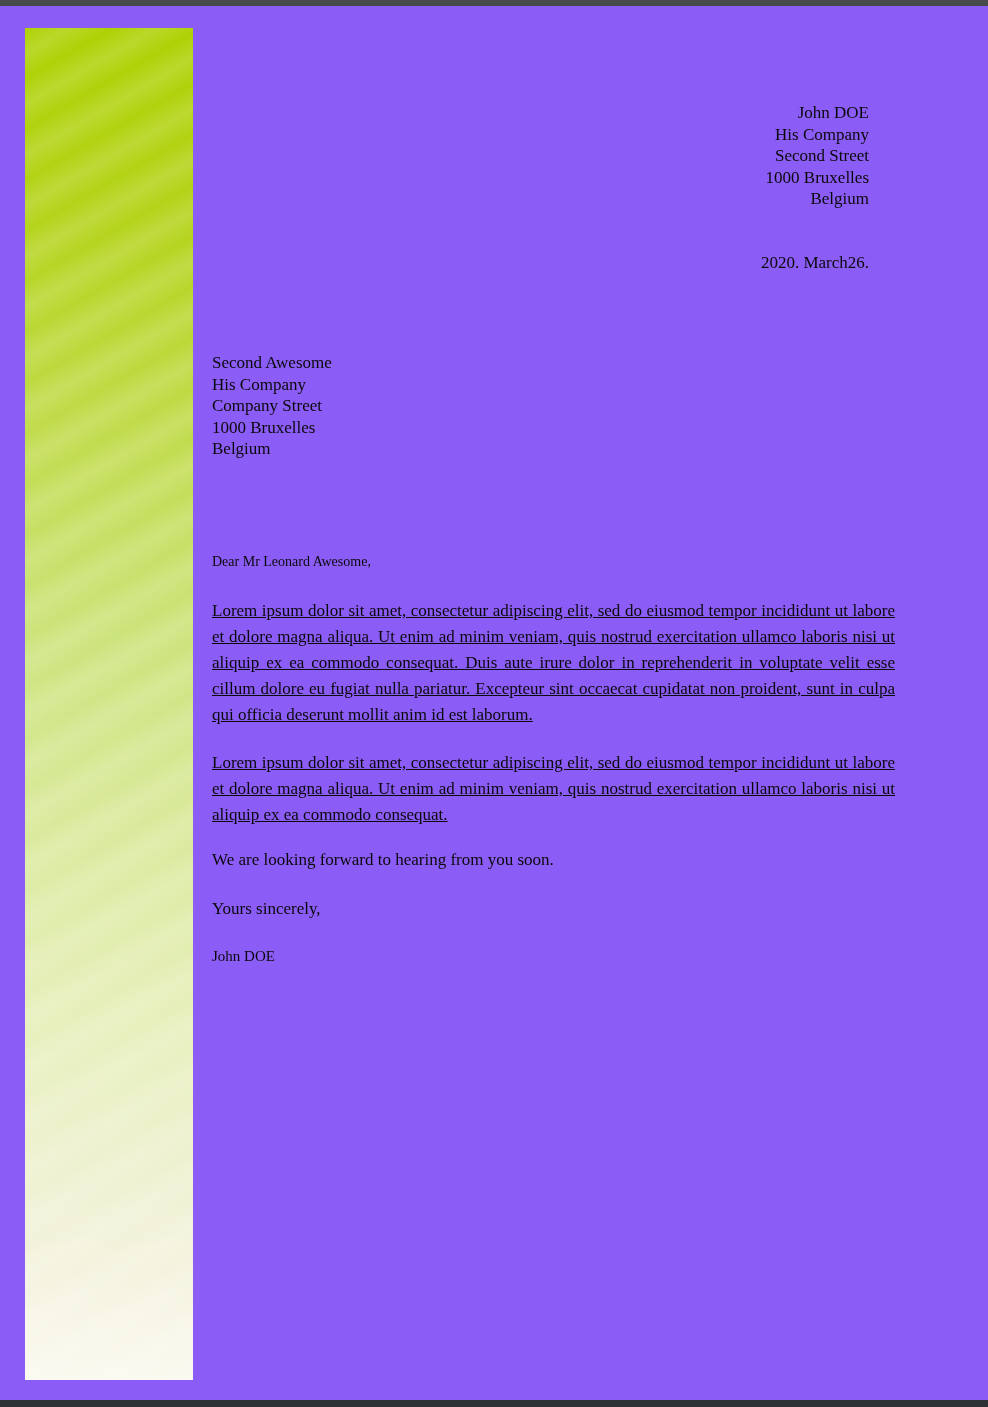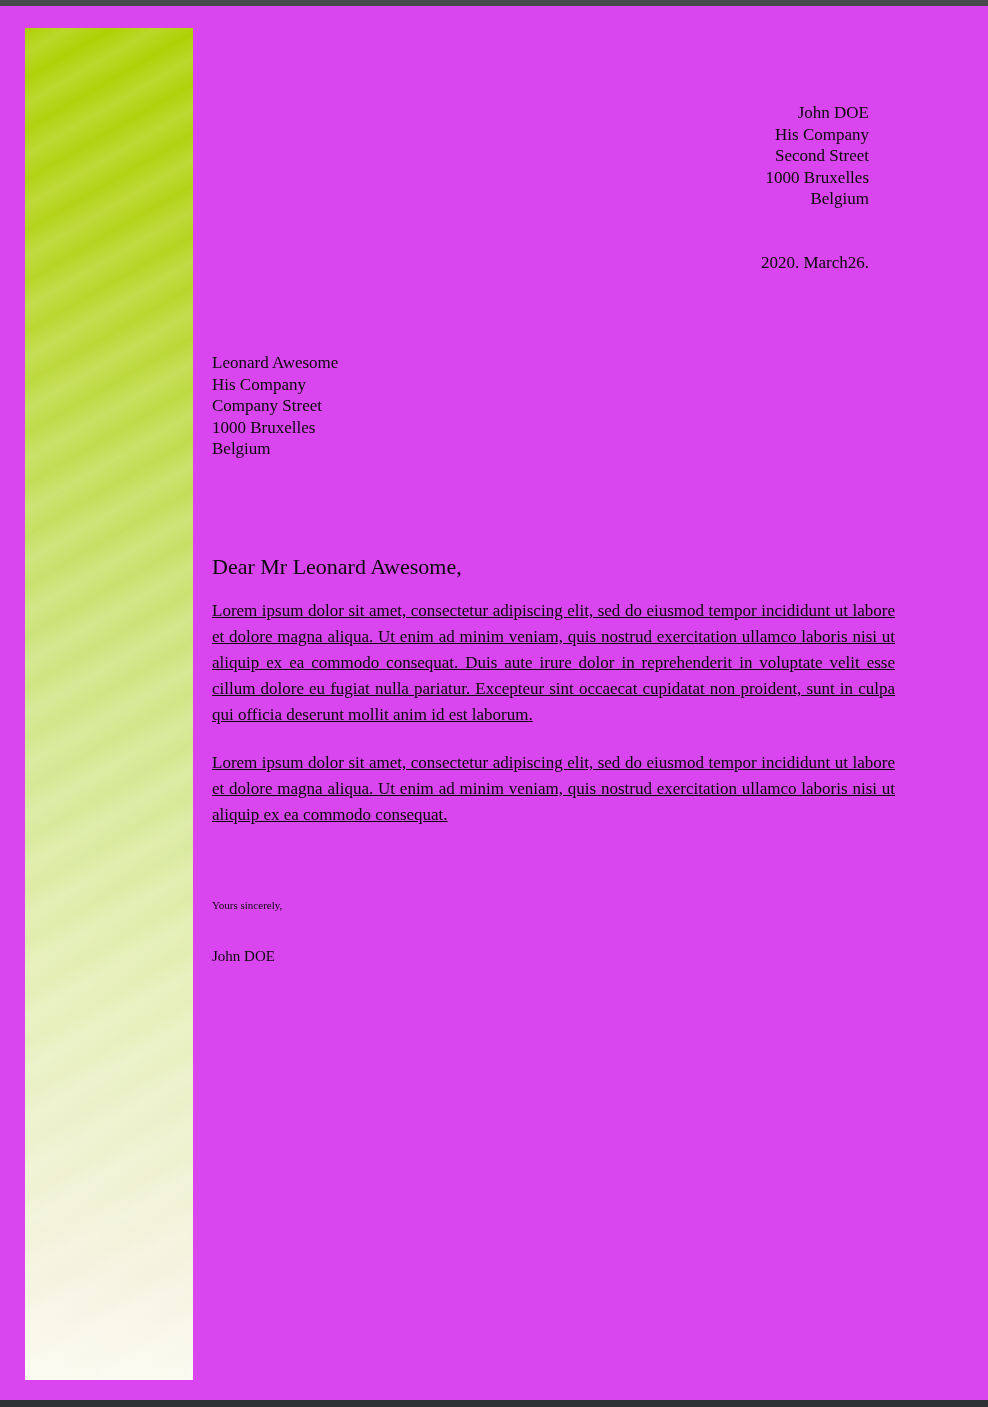--- a/index.html
+++ b/index.html
@@ -4,21 +4,21 @@
 <style>
   html, body {
     margin: 0;
     padding: 0;
     background: #fdfffb;
   }
   .canvas {
     position: relative;
     width: 988px;
     height: 1407px;
-    background: #d946ef;
+    background: #8b5cf6;
     overflow: hidden;
     font-family: "Liberation Serif", serif;
     color: #0a0a0a;
   }
   .top-bar {
     position: absolute;
     top: 0; left: 0;
     width: 100%; height: 6px;
     background: #474b4c;
   }
@@ -63,39 +63,39 @@
     top: 253px; right: 26px;
     text-align: left;
     font-size: 17px;
   }
   .recipient-block {
     top: 352px; left: 0;
     text-align: left;
   }
   .salutation {
     top: 554px; left: 0;
-    font-size: 22px;
+    font-size: 14px;
   }
   .para {
     left: 0;
     width: 683px;
     font-size: 17px;
     line-height: 26px;
     text-align: justify;
     text-decoration: underline;
   }
   .para-1 { top: 598px; }
   .para-2 { top: 750px; }
   .closing-line {
     top: 850px; left: 0;
     font-size: 17px;
   }
   .valediction {
     top: 899px; left: 0;
-    font-size: 11px;
+    font-size: 17px;
   }
   .signature {
     top: 948px; left: 0;
     font-size: 15px;
   }
 </style>
 </head>
 <body>
 
 <div class="canvas">
@@ -110,33 +110,34 @@
       <div>John DOE</div>
       <div>His Company</div>
       <div>Second Street</div>
       <div>1000 Bruxelles</div>
       <div>Belgium</div>
     </div>
 
     <div class="block date-line">2020. March26.</div>
 
     <div class="block addr recipient-block">
-      <div>Leonard Awesome</div>
+      <div>Second Awesome</div>
       <div>His Company</div>
       <div>Company Street</div>
       <div>1000 Bruxelles</div>
       <div>Belgium</div>
     </div>
 
     <div class="block salutation">Dear Mr Leonard Awesome,</div>
 
     <p class="block para para-1">Lorem ipsum dolor sit amet, consectetur adipiscing elit, sed do eiusmod tempor incididunt ut labore et dolore magna aliqua. Ut enim ad minim veniam, quis nostrud exercitation ullamco laboris nisi ut aliquip ex ea commodo consequat. Duis aute irure dolor in reprehenderit in voluptate velit esse cillum dolore eu fugiat nulla pariatur. Excepteur sint occaecat cupidatat non proident, sunt in culpa qui officia deserunt mollit anim id est laborum.</p>
 
     <p class="block para para-2">Lorem ipsum dolor sit amet, consectetur adipiscing elit, sed do eiusmod tempor incididunt ut labore et dolore magna aliqua. Ut enim ad minim veniam, quis nostrud exercitation ullamco laboris nisi ut aliquip ex ea commodo consequat.</p>
 
+    <div class="block closing-line">We are looking forward to hearing from you soon.</div>
 
     <div class="block valediction">Yours sincerely,</div>
 
     <div class="block signature">John DOE</div>
 
   </div>
 
   <div class="bottom-bar"></div>
 
 </div>

